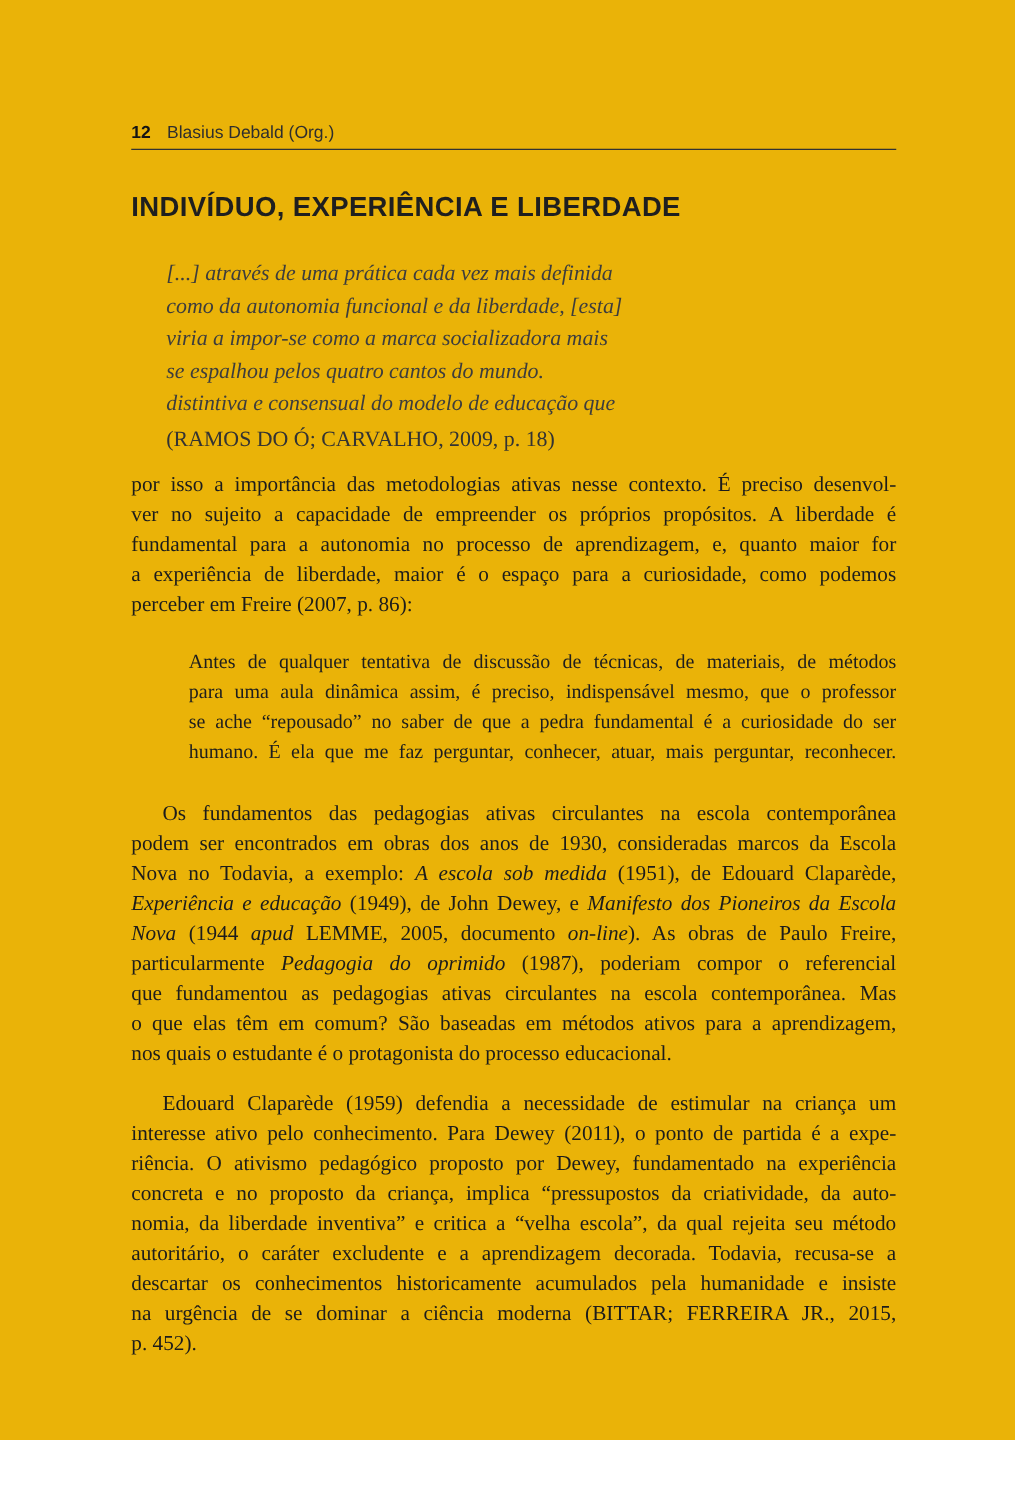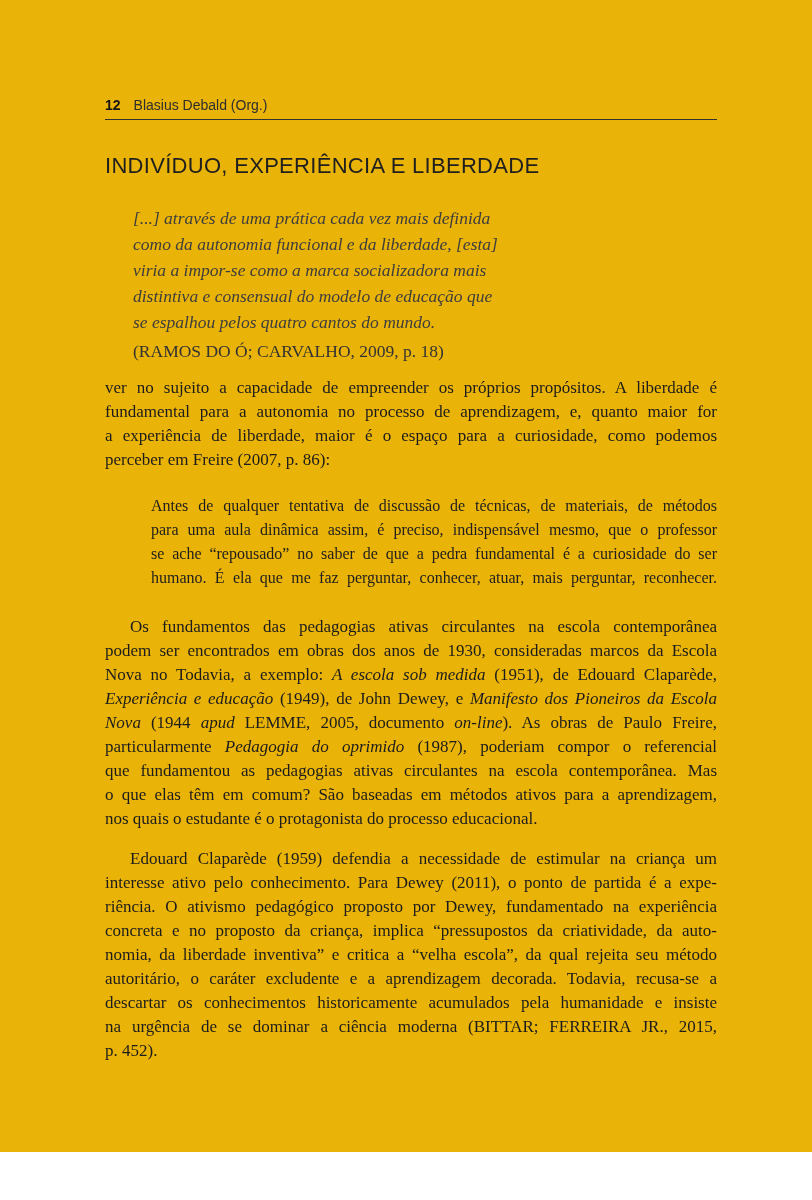--- a/index.html
+++ b/index.html
@@ -27,21 +27,21 @@
   .rule {
     height: 0;
     border: 0;
     border-top: 1.6px solid #333333;
     margin: 5px 0 0 0;
   }
   
   .title {
     margin: 33px 0 0 0;
     font-family: "Liberation Sans", sans-serif;
-    font-weight: 400;
+    font-weight: 700;
     font-size: 22px;
     line-height: 26px;
     letter-spacing: 0.3px;
     color: #1f1f1f;
     white-space: nowrap;
   }
   
   .epigraph {
     margin: 26px 0 0 28px;
     font-style: italic;
@@ -76,28 +76,29 @@
 
   <div class="rule"></div>
 
   <h1 class="title">INDIVÍDUO, EXPERIÊNCIA E LIBERDADE</h1>
 
   <section class="epigraph">
     <div>
         <div class="eline">[...] através de uma prática cada vez mais definida</div>
         <div class="eline">como da autonomia funcional e da liberdade, [esta]</div>
         <div class="eline">viria a impor-se como a marca socializadora mais</div>
+        <div class="eline">se espalhou pelos quatro cantos do mundo.</div>
         <div class="eline">distintiva e consensual do modelo de educação que</div>
-        <div class="eline">se espalhou pelos quatro cantos do mundo.</div>
       </div>
     <div class="cit">(RAMOS DO Ó; CARVALHO, 2009, p. 18)</div>
   </section>
 
   <section class="bodytext">
     <div class="para para-a">
+        <div class="ln"><span>por isso a importância das metodologias ativas nesse contexto. É preciso desenvol-</span></div>
         <div class="ln"><span>ver no sujeito a capacidade de empreender os próprios propósitos. A liberdade é</span></div>
         <div class="ln"><span>fundamental para a autonomia no processo de aprendizagem, e, quanto maior for</span></div>
         <div class="ln"><span>a experiência de liberdade, maior é o espaço para a curiosidade, como podemos</span></div>
         <div class="ln last"><span>perceber em Freire (2007, p. 86):</span></div>
       </div>
     <div class="bquote">
         <div class="ln"><span>Antes de qualquer tentativa de discussão de técnicas, de materiais, de métodos</span></div>
         <div class="ln"><span>para uma aula dinâmica assim, é preciso, indispensável mesmo, que o professor</span></div>
         <div class="ln"><span>se ache “repousado” no saber de que a pedra fundamental é a curiosidade do ser</span></div>
         <div class="ln"><span>humano. É ela que me faz perguntar, conhecer, atuar, mais perguntar, reconhecer.</span></div>

